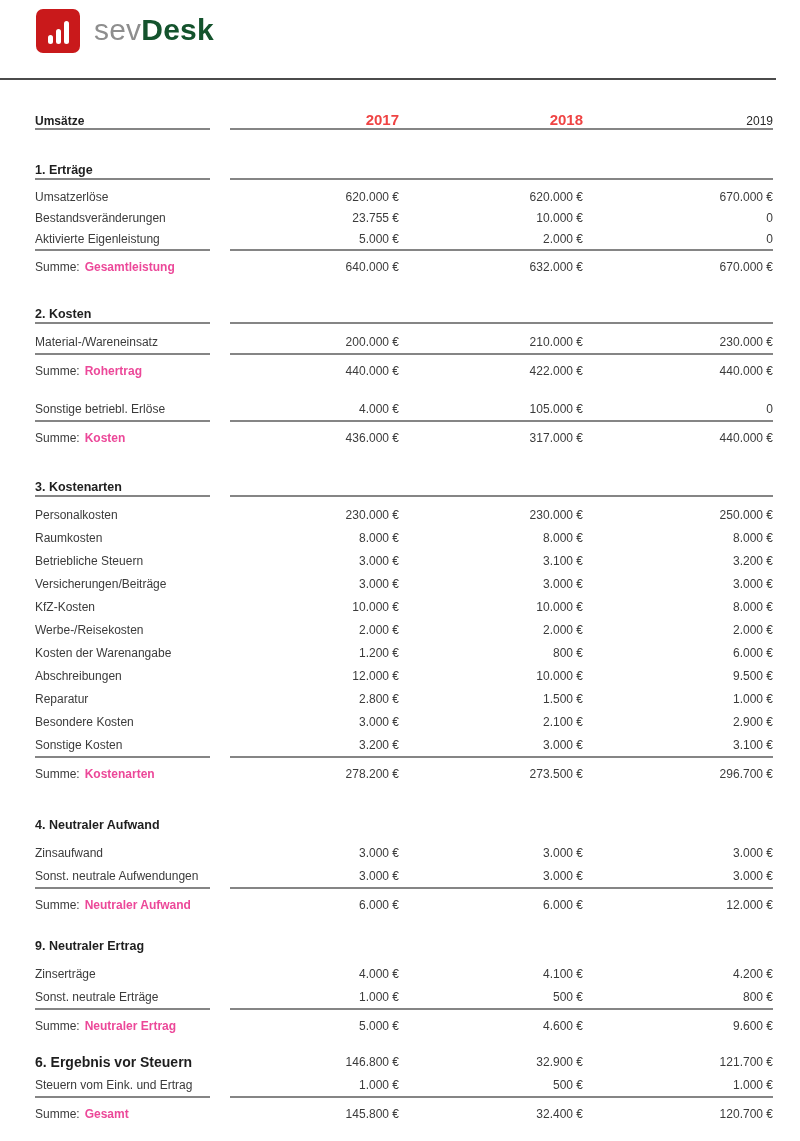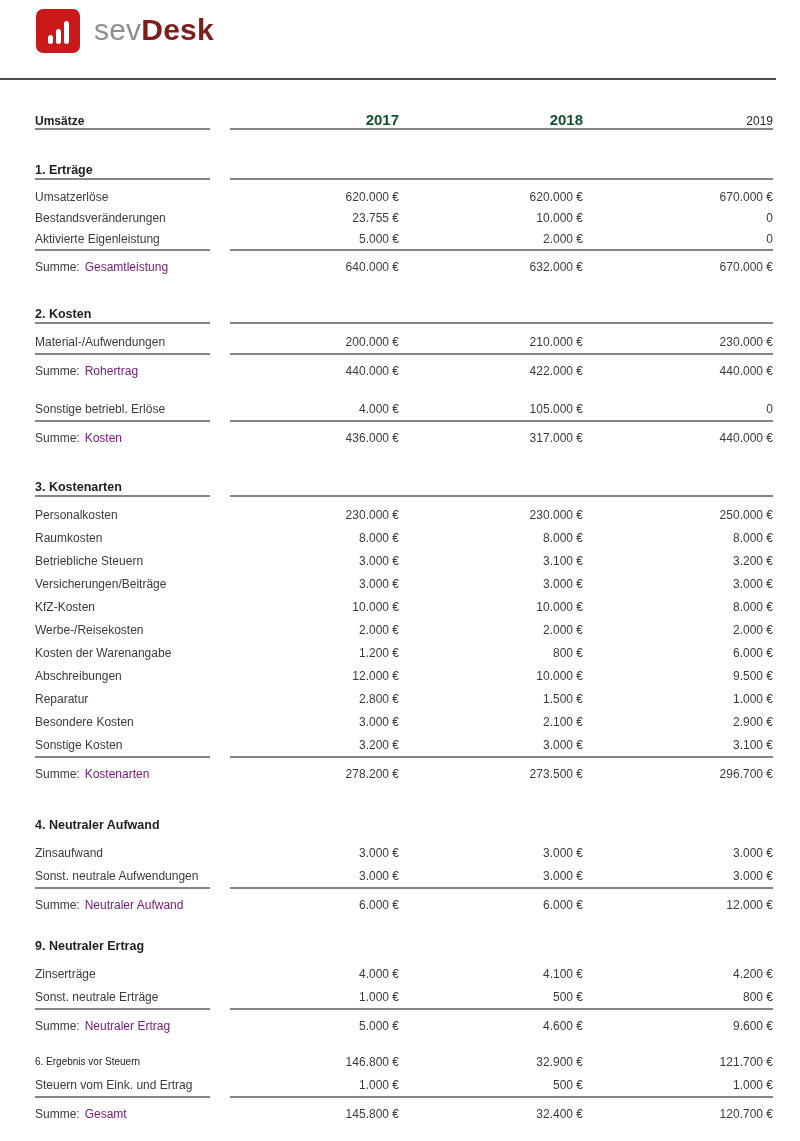--- a/index.html
+++ b/index.html
@@ -11,52 +11,52 @@
 
   
   .header{position:relative;height:78px}
   .logo-icon{position:absolute;left:36px;top:9px;width:44px;height:44px;background:#c9191b;border-radius:7px}
   .logo-icon .bar{position:absolute;background:#ffffff;width:5px;border-radius:2.5px;bottom:9px}
   .logo-icon .b1{left:12px;height:9px}
   .logo-icon .b2{left:20px;height:15px}
   .logo-icon .b3{left:28px;height:23px}
   .logo-text{position:absolute;left:94px;top:13px;font-size:30px;line-height:34px;letter-spacing:.2px}
   .logo-text .sev{color:#8e8e8e}
-  .logo-text .desk{color:#7f1d1d;font-weight:600}
+  .logo-text .desk{color:#14532d;font-weight:600}
   .top-divider{width:776px;height:0;border-bottom:2px solid #4b4b4b}
 
   
   .content{margin-left:35px;width:738px}
   .grid{display:grid;grid-template-columns:175px 20px 169px 184px 190px;align-items:center}
   .label{grid-column:1;font-size:12px}
   .v{text-align:right;font-size:12px}
   .v1{grid-column:3}.v2{grid-column:4}.v3{grid-column:5}
 
   .table-head{margin-top:31px;height:17px;align-items:baseline}
   .head-label{font-weight:bold;color:#222}
-  .year-lg{font-size:15px;font-weight:bold;color:#14532d}
+  .year-lg{font-size:15px;font-weight:bold;color:#ef4444}
   .year-sm{font-size:12px;font-weight:normal;color:#282828}
 
   .rule-row{height:2px;align-items:end}
   .rule-seg{height:2px;background:#858585}
   .seg-label{grid-column:1}
   .seg-values{grid-column:3/6}
 
   .title-wrap{height:15px;line-height:15px}
   .section-title{grid-column:1;font-size:12.5px;font-weight:bold;color:#1e1e1e;white-space:nowrap}
   .title-plain{margin-bottom:8px}
   .sec-rule{margin-bottom:6px}
-  .title-row .label{font-size:10px;font-weight:normal;color:#1e1e1e;white-space:nowrap}
+  .title-row .label{font-size:14px;font-weight:bold;color:#1e1e1e;white-space:nowrap}
 
   .row{height:23px}
   .section-1 .row{height:21px}
   .section-6 .row,.section-6 .title-row{height:23px}
   .summe-row{margin-top:8px;height:16px}
   .summe-prefix{font-size:12px}
-  .summe-name{font-size:12px;font-weight:normal;color:#701a75;margin-left:5px}
+  .summe-name{font-size:12px;font-weight:bold;color:#ec4899;margin-left:5px}
 
   .block + .block{margin-top:18px}
   .block.no-rows{margin-top:6px}
   .section-6 .block{margin-top:0}
 
   .section-1{margin-top:33px}
   .section-2{margin-top:32px}
   .section-3{margin-top:34px}
   .section-4{margin-top:36px}
   .section-5{margin-top:26px}
@@ -133,21 +133,21 @@
         <div class="section section-2">
           <div class="grid title-wrap">
             <div class="section-title">2. Kosten</div>
           </div>
           <div class="grid rule-row sec-rule">
             <div class="rule-seg seg-label"></div>
             <div class="rule-seg seg-values"></div>
           </div>
           <div class="block">
             <div class="grid row">
-              <div class="label">Material-/Aufwendungen</div>
+              <div class="label">Material-/Wareneinsatz</div>
               <div class="v v1">200.000 €</div>
               <div class="v v2">210.000 €</div>
               <div class="v v3">230.000 €</div>
             </div>
             <div class="grid rule-row">
               <div class="rule-seg seg-label"></div>
               <div class="rule-seg seg-values"></div>
             </div>
             <div class="grid summe-row">
               <div class="label"><span class="summe-prefix">Summe:</span><span class="summe-name">Rohertrag</span></div>

